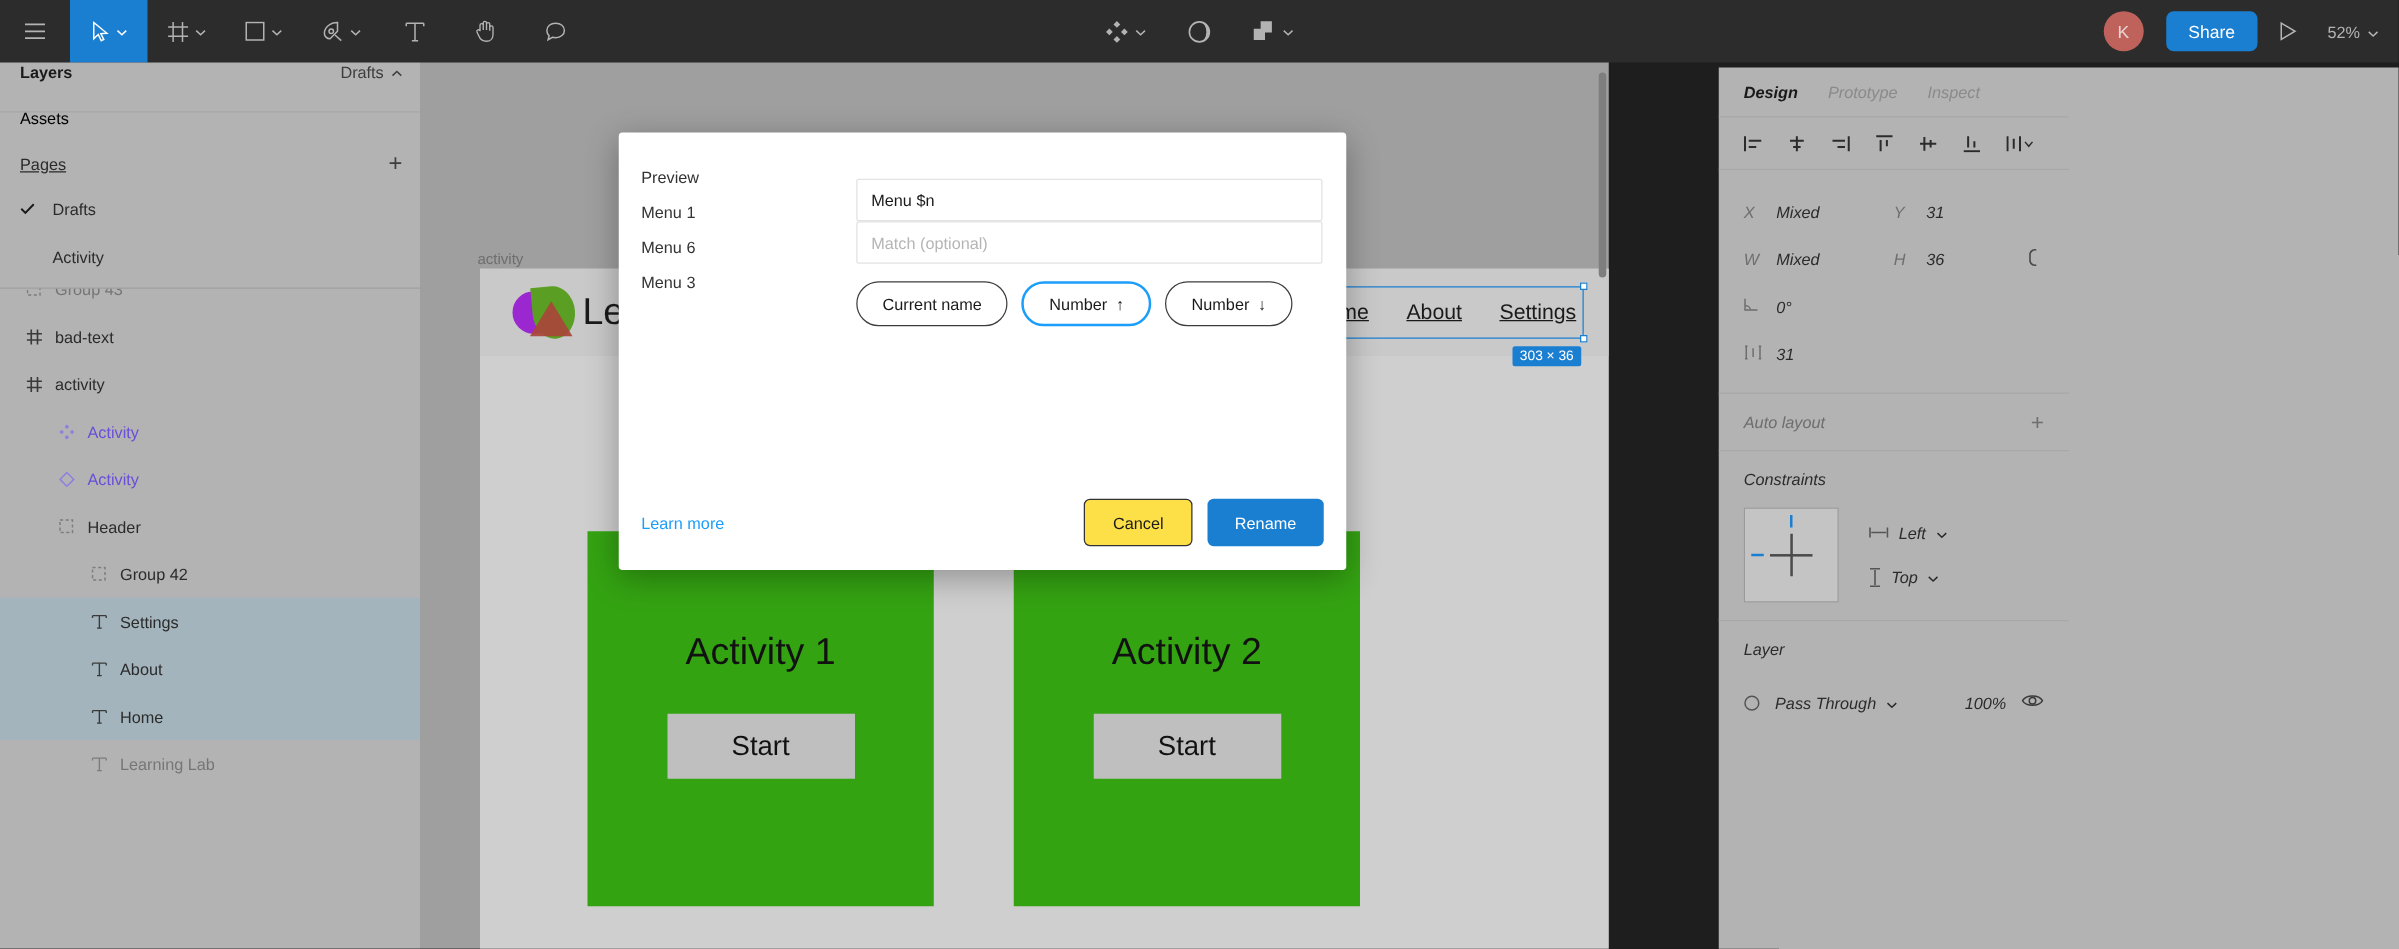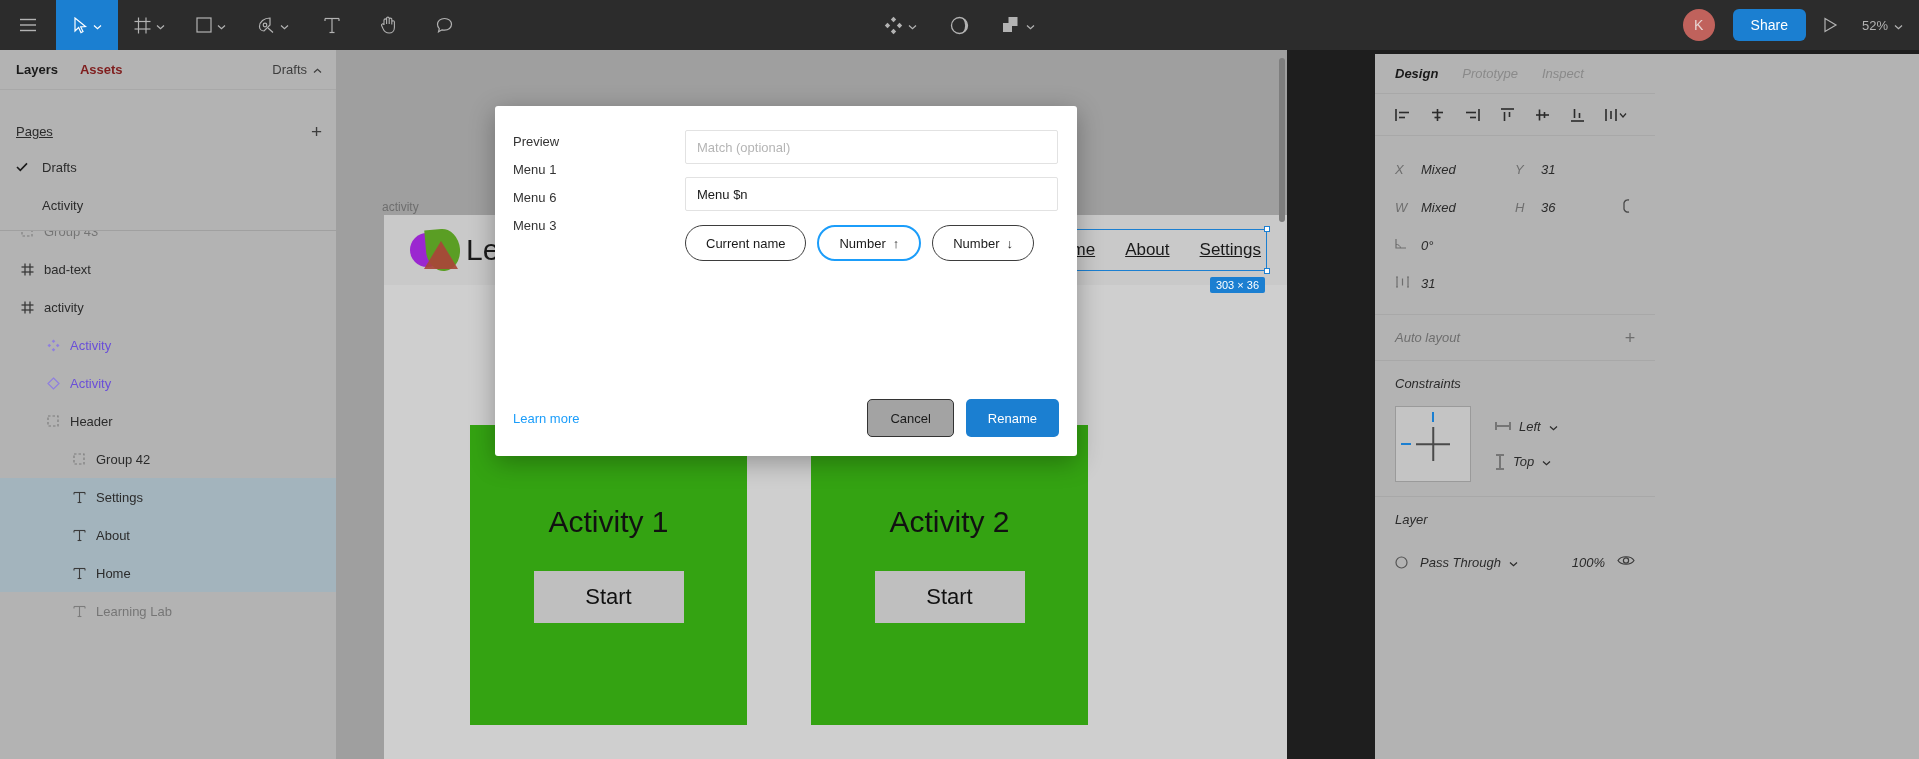--- a/index.html
+++ b/index.html
@@ -49,25 +49,26 @@
     gap: 6px; cursor: pointer; padding-left: 6px;
   }
   .chev { display: inline-block; }
 
   
   .left-panel {
     position: absolute; top: 50px; left: 0; width: 336px; height: 709px;
     background: #b3b3b3;
   }
   .lp-tabs {
-    height: 40px; display: flex; align-items: center;
+    height: 40px; display: flex; align-items: flex-start;
     padding: 0 16px; gap: 22px; position: relative;
     border-bottom: 1px solid #a8a8a8;
-  }
-  .lp-tab { font-size: 13px; color: #7f1d1d; cursor: pointer; font-weight: bold; }
+    flex-direction: column;
+  }
+  .lp-tab { font-size: 13px; color: #000000; cursor: pointer; }
   .lp-tab.sel { color: #1a1a1a; font-weight: bold; }
   .lp-drafts {
     position: absolute; right: 14px; display: flex; align-items: center;
     gap: 6px; font-size: 13px; color: #3d3d3d; cursor: pointer;
   }
   .pages-hdr {
     height: 34px; display: flex; align-items: center; padding: 0 16px;
     font-size: 13px; color: #2b2b2b; position: relative; margin-top: 24px; text-decoration: underline;
   }
   .pages-plus {
@@ -278,21 +279,21 @@
     display: flex; align-items: center; padding: 0 18px; gap: 12px;
   }
   .learn-more {
     font-size: 13px; color: #1b9dfa; cursor: pointer; flex: 1;
     text-decoration: none;
   }
   .btn {
     height: 38px; border-radius: 5px; font-size: 13px; padding: 0 22px;
     cursor: pointer; font-family: inherit;
   }
-  .btn.cancel { background: #a3a3a3; border: 1px solid #333; color: #1a1a1a; }
+  .btn.cancel { background: #fde047; border: 1px solid #333; color: #1a1a1a; }
   .btn.primary { background: #1b7fd1; border: none; color: #fff; }
 </style>
 </head>
 <body>
 
 <div id="app">
 
   <div class="toolbar">
     <div class="tb-btn">
       <svg width="18" height="14" viewBox="0 0 18 14">
@@ -871,22 +872,22 @@
 
     <div class="modal-body">
       <div class="m-row">
         <div class="m-label-col">
           <div class="m-label">Preview</div>
           <div class="m-label">Menu 1</div>
           <div class="m-label">Menu 6</div>
           <div class="m-label">Menu 3</div>
         </div>
         <div class="m-fields">
+          <input class="m-input mt" type="text" value="Menu $n" style="">
           <input class="m-input" type="text" placeholder="Match (optional)" value="" style="">
-          <input class="m-input mt" type="text" value="Menu $n" style="">
           <div class="pill-row">
             <button class="pill">
               <span>Current name</span>
             </button>
             <button class="pill sel">
               <span>Number</span>
               <span>↑</span>
             </button>
             <button class="pill">
               <span>Number</span>

